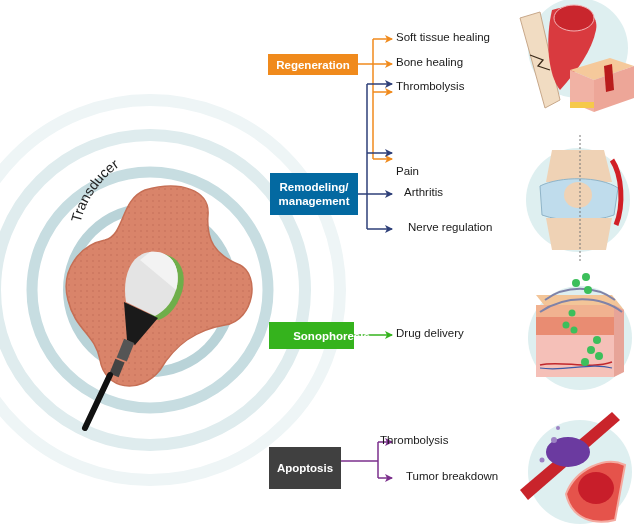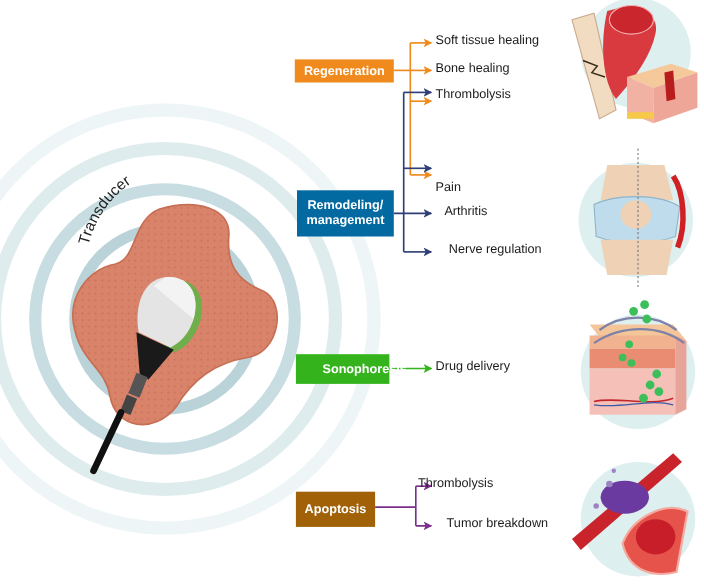--- a/index.html
+++ b/index.html
@@ -152,21 +152,21 @@
 
 <div class="box" style="left:270px; top:173px; width:88px; height:42px; background:#0369a1; flex-direction:column;">
   <span>Remodeling/</span>
   <span>management</span>
 </div>
 
 <div class="box" style="left:269px; top:322px; width:85px; height:27px; background:#35b31d;padding-left:40px;">
   <span>Sonophoresis</span>
 </div>
 
-<div class="box" style="left:269px; top:447px; width:72px; height:32px; background:#a16207;">
+<div class="box" style="left:269px; top:447px; width:72px; height:42px; background:#404040;">
   <span>Apoptosis</span>
 </div>
 
 <div class="outcome" style="left:396px; top:31px;">Soft tissue healing</div>
 <div class="outcome" style="left:396px; top:56px;">Bone healing</div>
 <div class="outcome" style="left:396px; top:80px;">Thrombolysis</div>
 <div class="outcome" style="left:396px; top:149px;margin-top:16px;">Pain</div>
 <div class="outcome" style="left:384px; top:186px;margin-left:20px;">Arthritis</div>
 <div class="outcome" style="left:408px; top:221px;">Nerve regulation</div>
 <div class="outcome" style="left:396px; top:327px;text-align:center;">Drug delivery</div>

